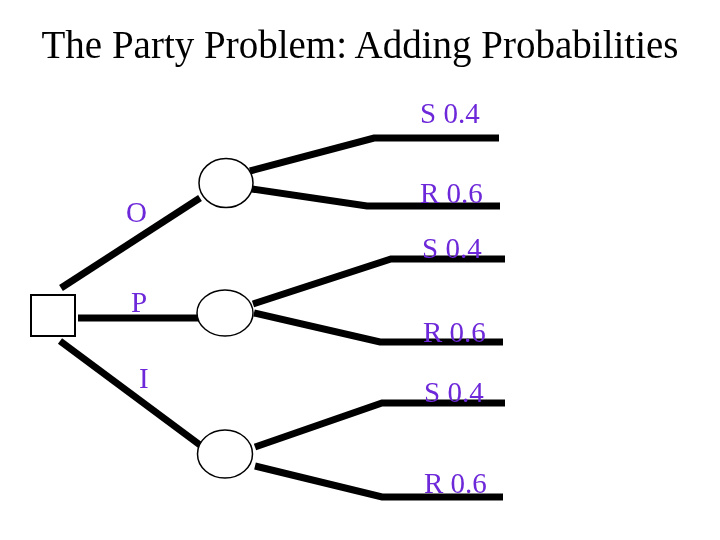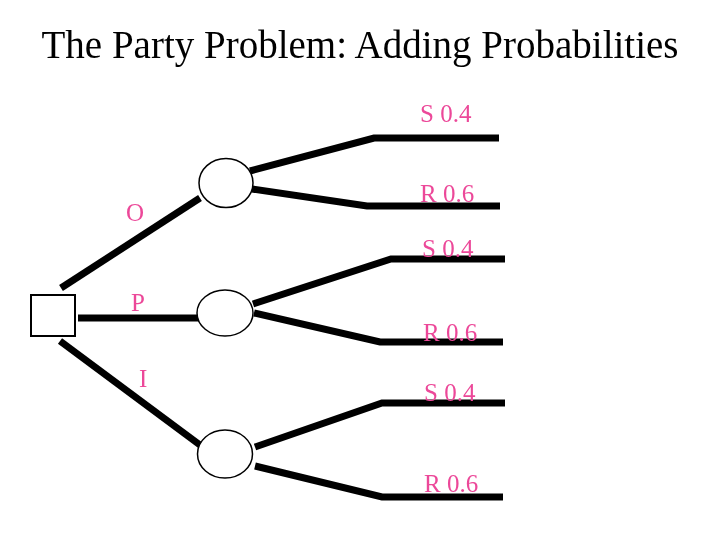--- a/index.html
+++ b/index.html
@@ -29,24 +29,24 @@
   }
   .tree-svg {
     position: absolute;
     top: 0;
     left: 0;
     width: 720px;
     height: 540px;
   }
   .lbl {
     position: absolute;
-    font-size: 25px;
+    font-size: 29px;
     line-height: 29px;
     white-space: nowrap;
-    color: #ec4899;
+    color: #6d28d9;
   }
   .lbl-o { left: 126px; top: 198px; }
   .lbl-p { left: 131px; top: 288px; }
   .lbl-i { left: 139px; top: 364px; }
   .lbl-s1 { left: 420px; top: 99px; }
   .lbl-r1 { left: 420px; top: 179px; }
   .lbl-s2 { left: 422px; top: 234px; }
   .lbl-r2 { left: 423px; top: 318px; }
   .lbl-s3 { left: 424px; top: 378px; }
   .lbl-r3 { left: 424px; top: 469px; }

